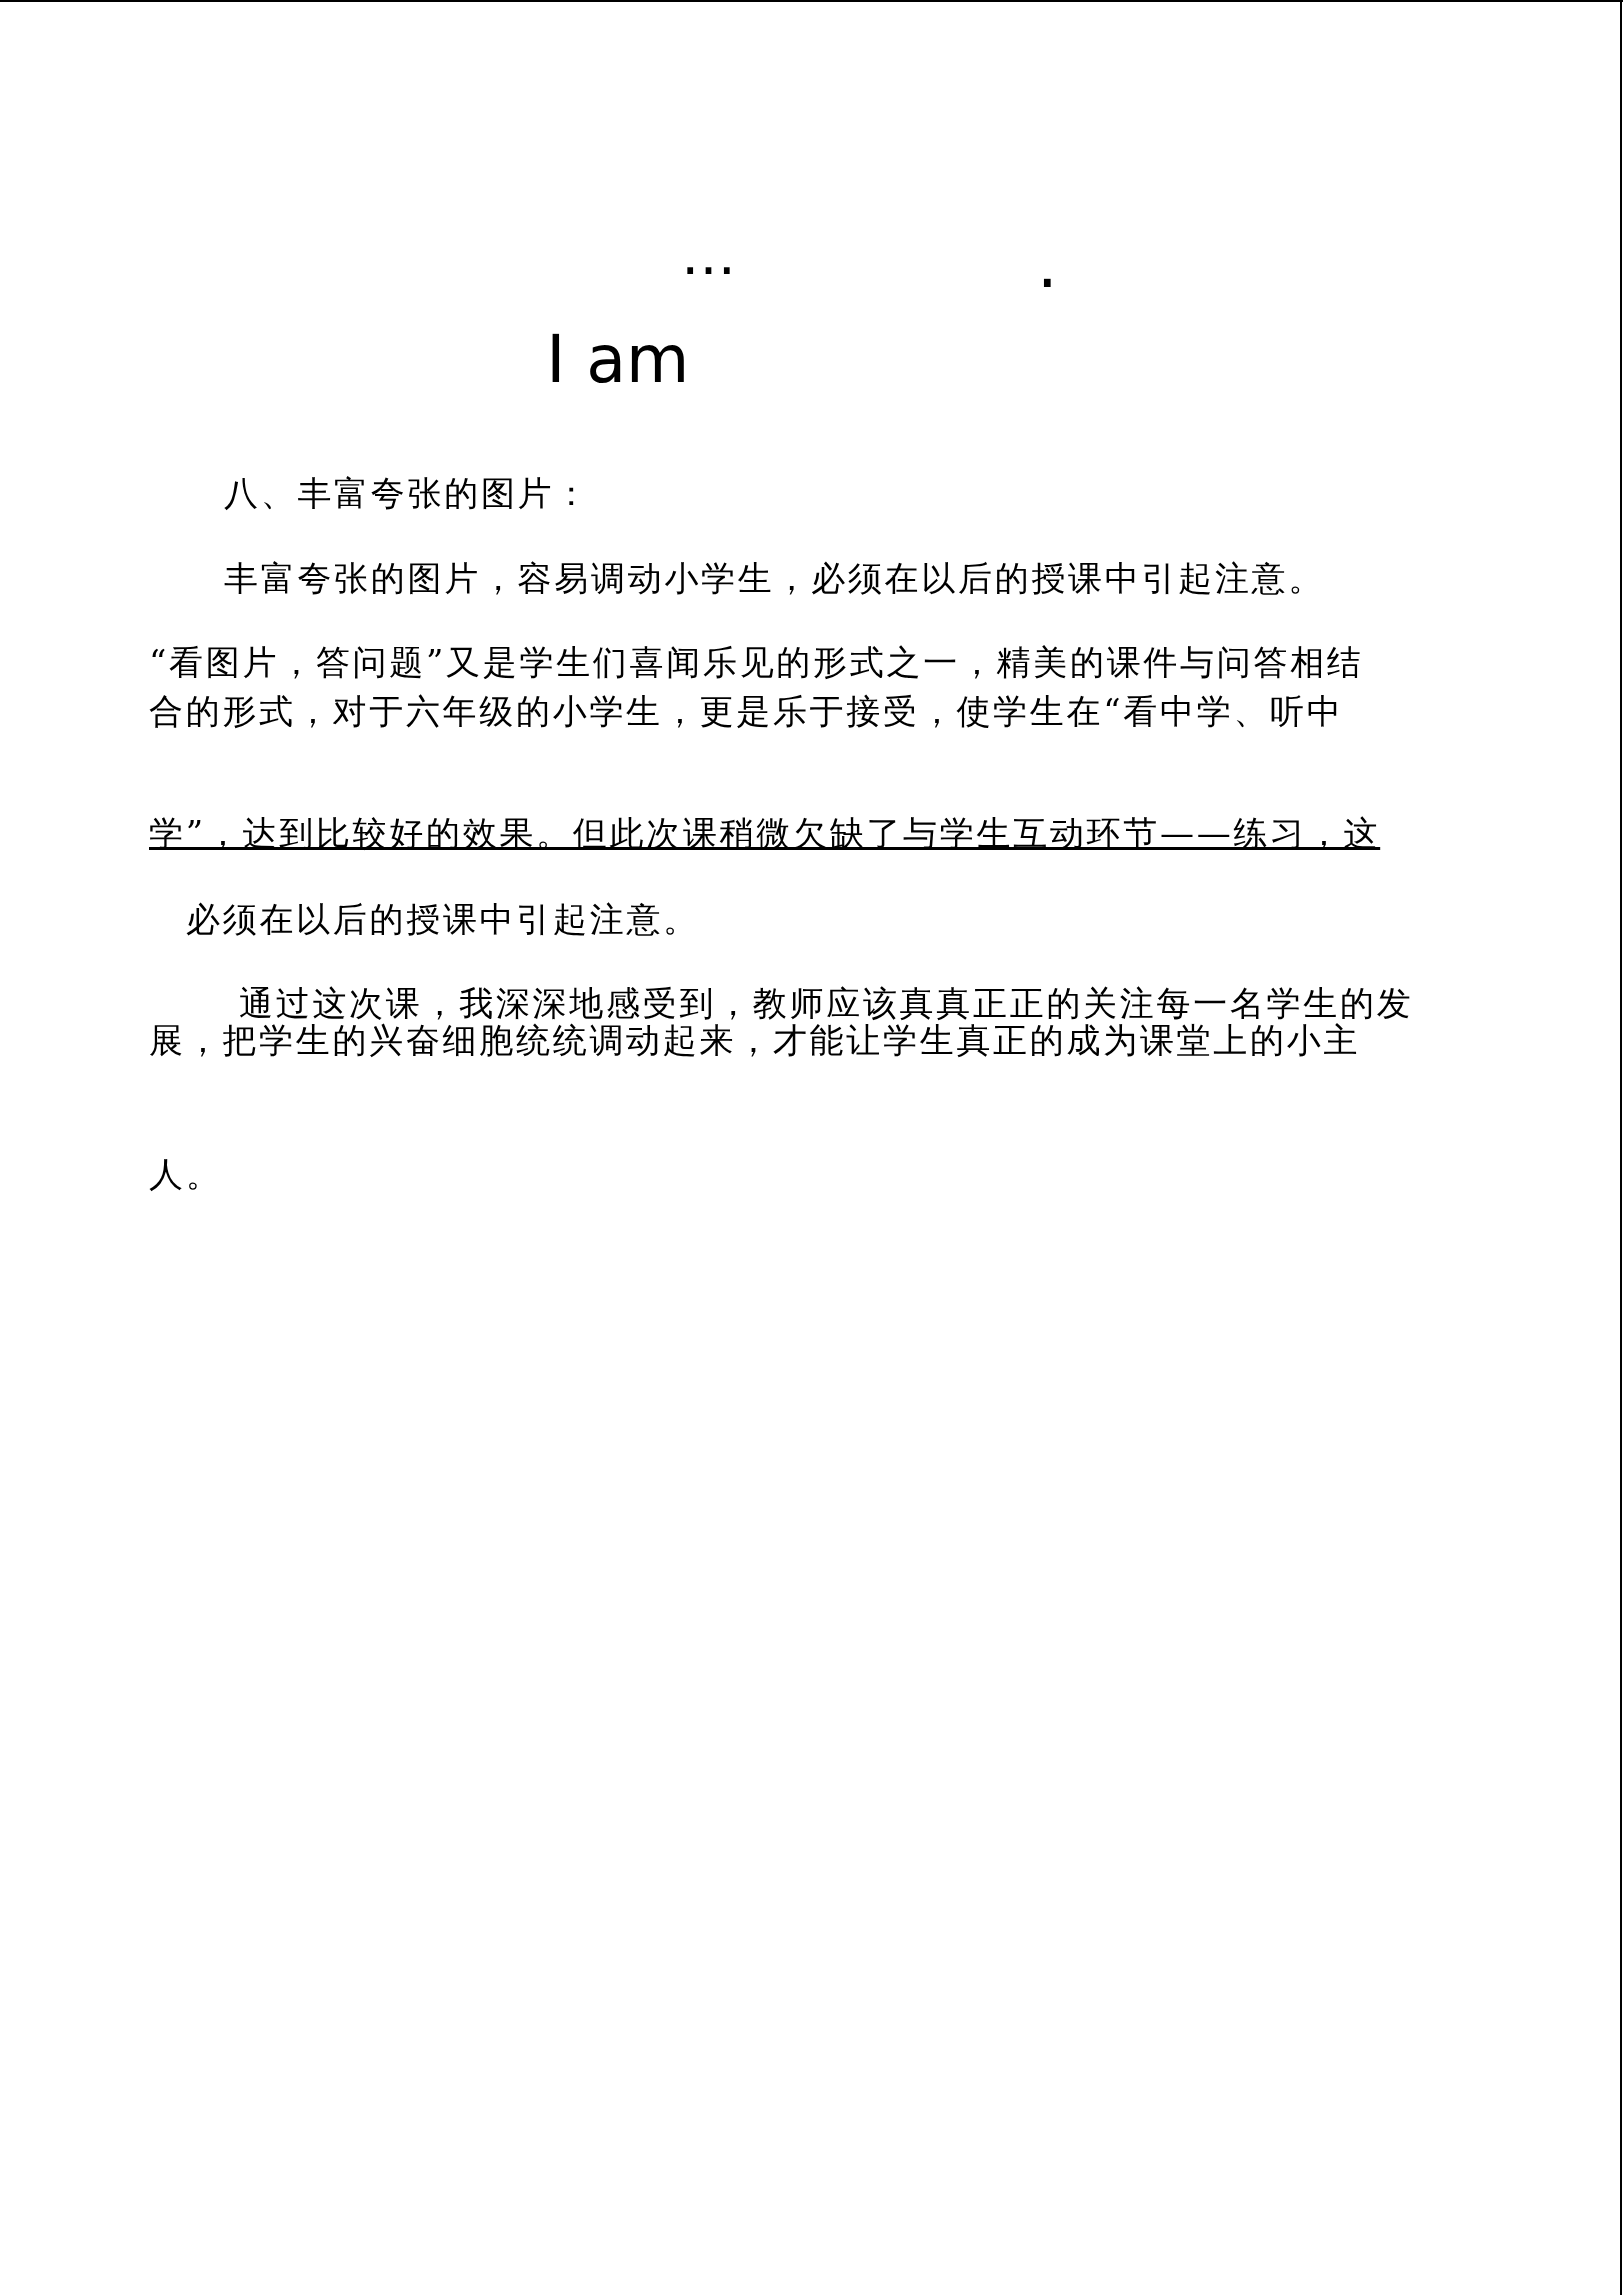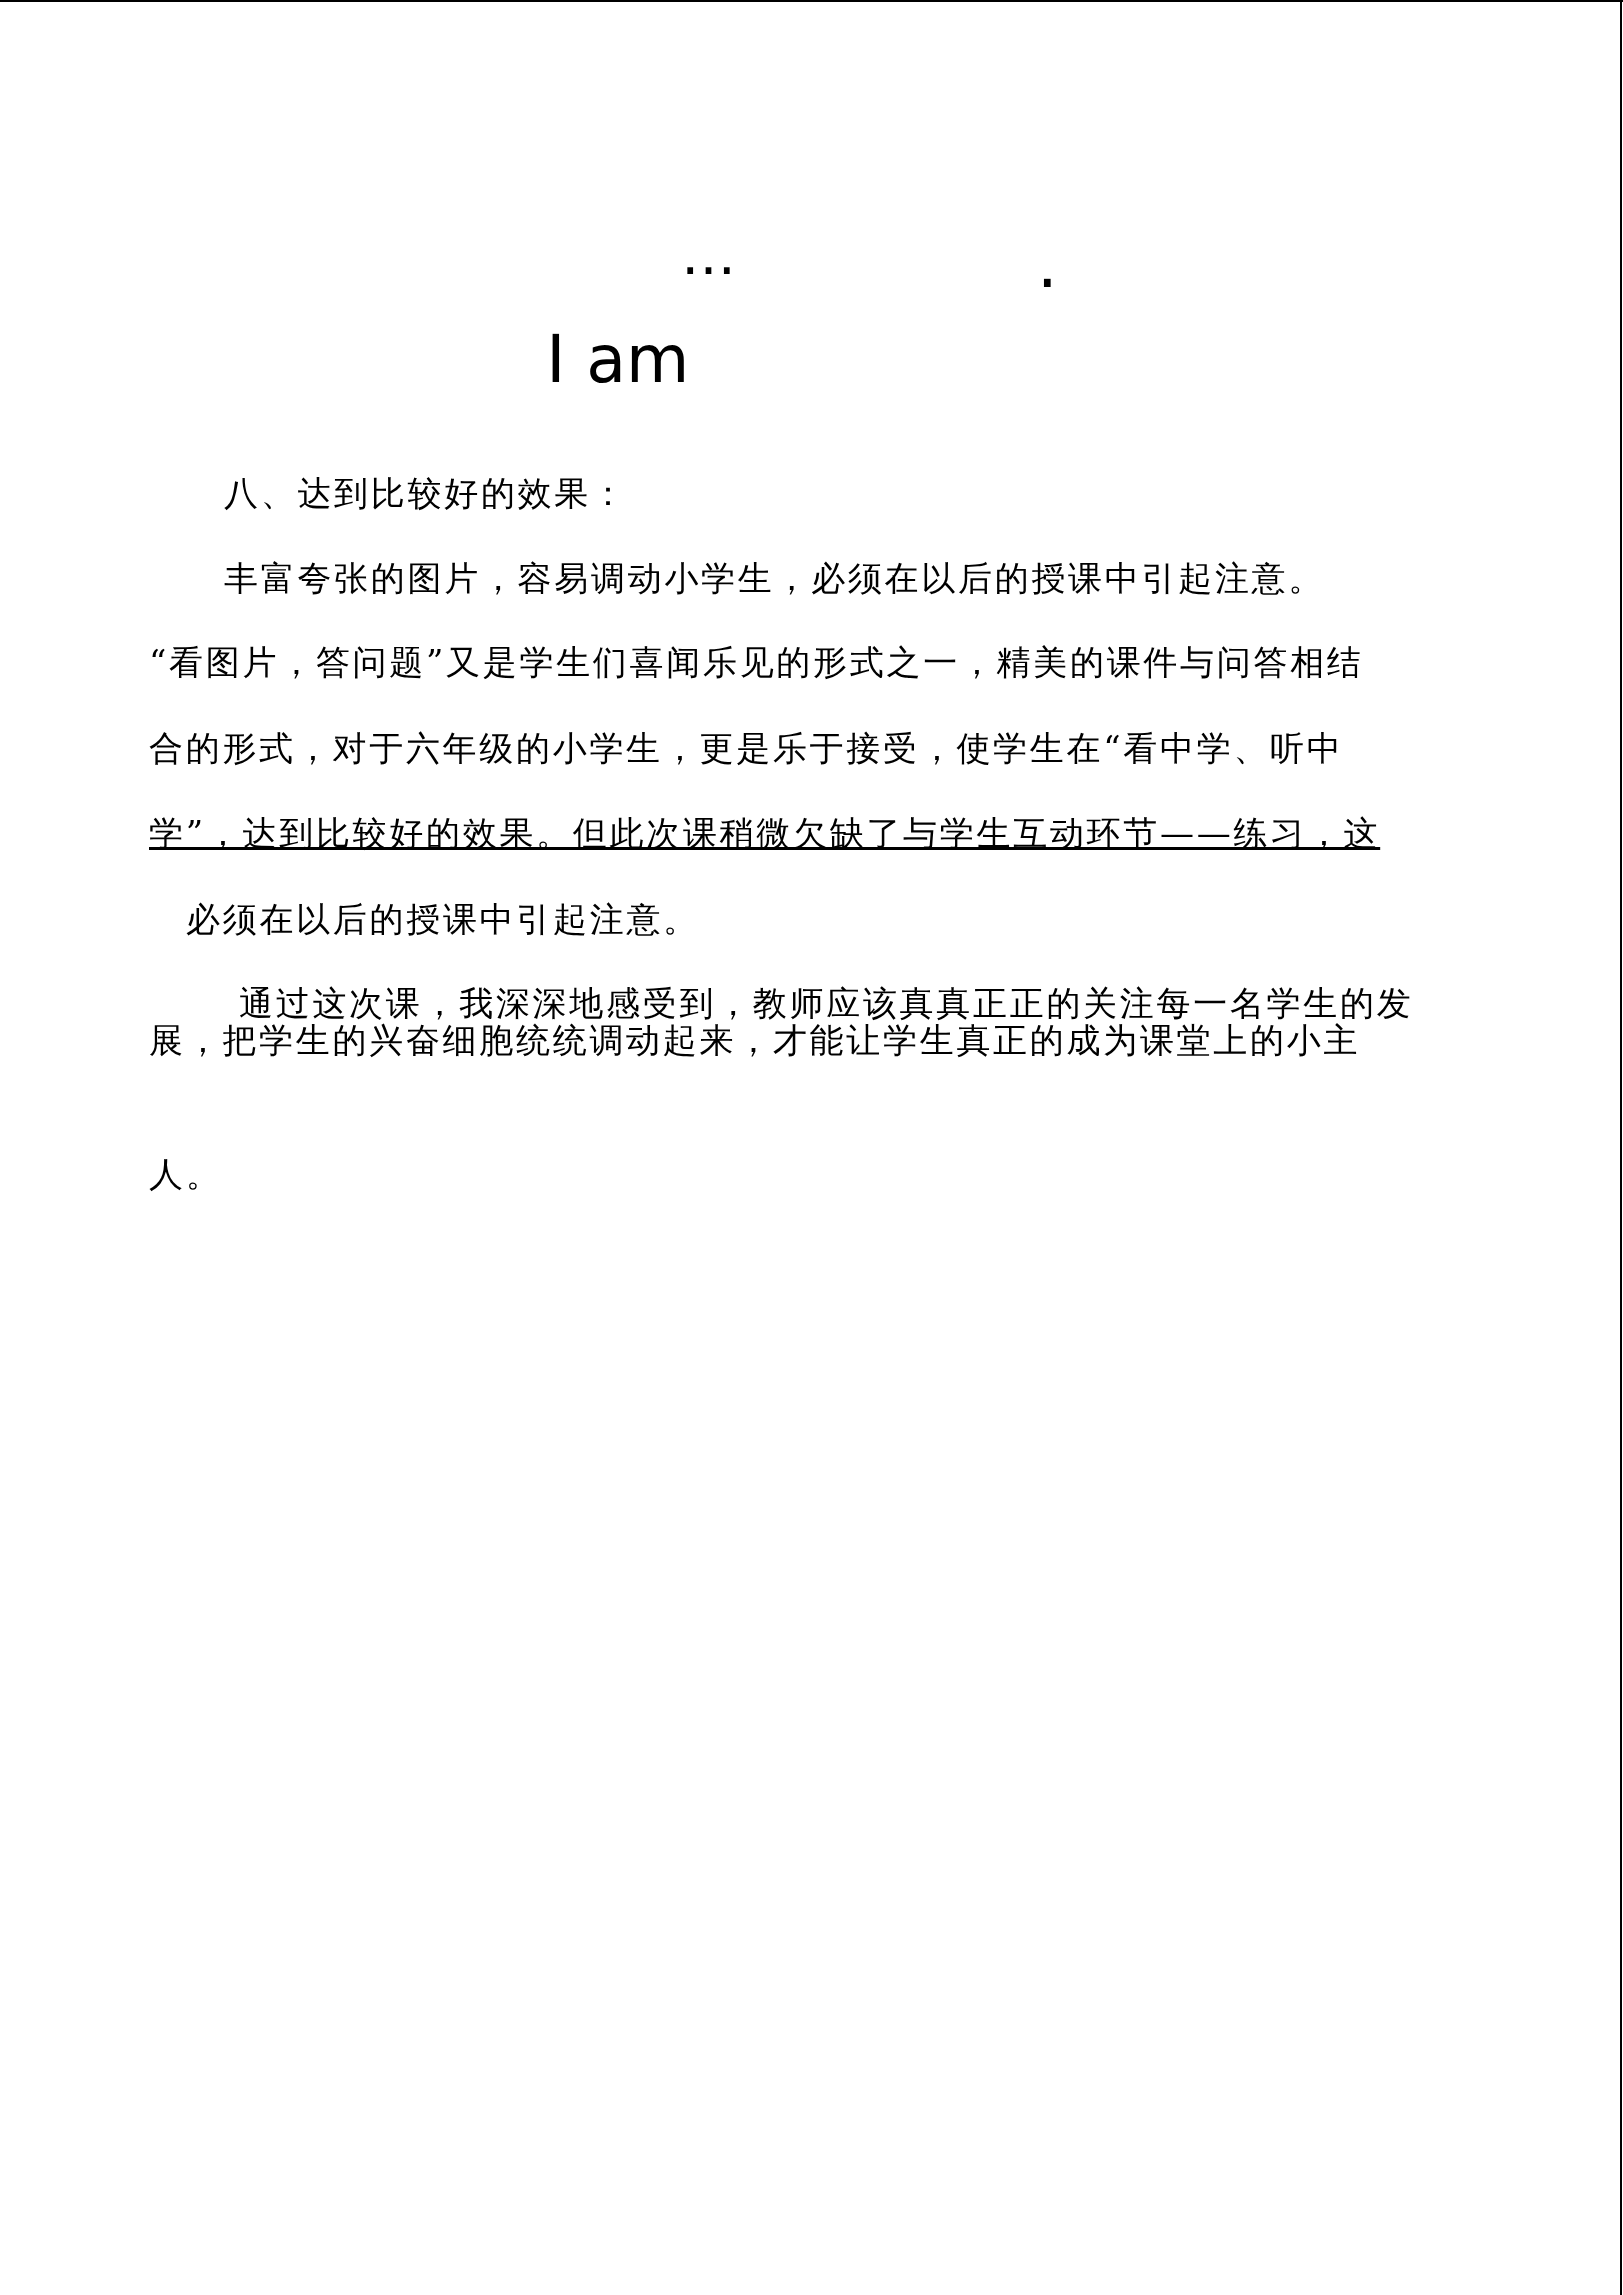--- a/index.html
+++ b/index.html
@@ -78,26 +78,26 @@
 <div class="page-border-top"></div>
 <div class="page-border-right"></div>
 
 <div class="heading-line">
   <span>I am</span>
   <span class="ellipsis">…</span>
   <span class="dot">.</span>
 </div>
 
 <div class="body-text">
-  <div class="text-line indent" style="top:466px;">八、达到比较好的效果：</div>
+  <div class="text-line indent" style="top:466px;">八、丰富夸张的图片：</div>
 
   <div>
     <div class="text-line indent" style="top:551px;">丰富夸张的图片，容易调动小学生，必须在以后的授课中引起注意。</div>
     <div class="text-line" style="top:635px;">“看图片，答问题”又是学生们喜闻乐见的形式之一，精美的课件与问答相结</div>
-    <div class="text-line" style="top:721px;">合的形式，对于六年级的小学生，更是乐于接受，使学生在“看中学、听中</div>
+    <div class="text-line" style="top:684px;">合的形式，对于六年级的小学生，更是乐于接受，使学生在“看中学、听中</div>
     <div class="text-line" style="top:806px;text-decoration:underline;">学”，达到比较好的效果。但此次课稍微欠缺了与学生互动环节——练习，这</div>
     <div class="text-line" style="top:892px;margin-left:37px;">必须在以后的授课中引起注意。</div>
   </div>
 
   <div>
     <div class="text-line indent-small" style="top:976px;">通过这次课，我深深地感受到，教师应该真真正正的关注每一名学生的发</div>
     <div class="text-line" style="top:1013px;">展，把学生的兴奋细胞统统调动起来，才能让学生真正的成为课堂上的小主</div>
     <div class="text-line" style="top:1147px;">人。</div>
   </div>
 </div>

